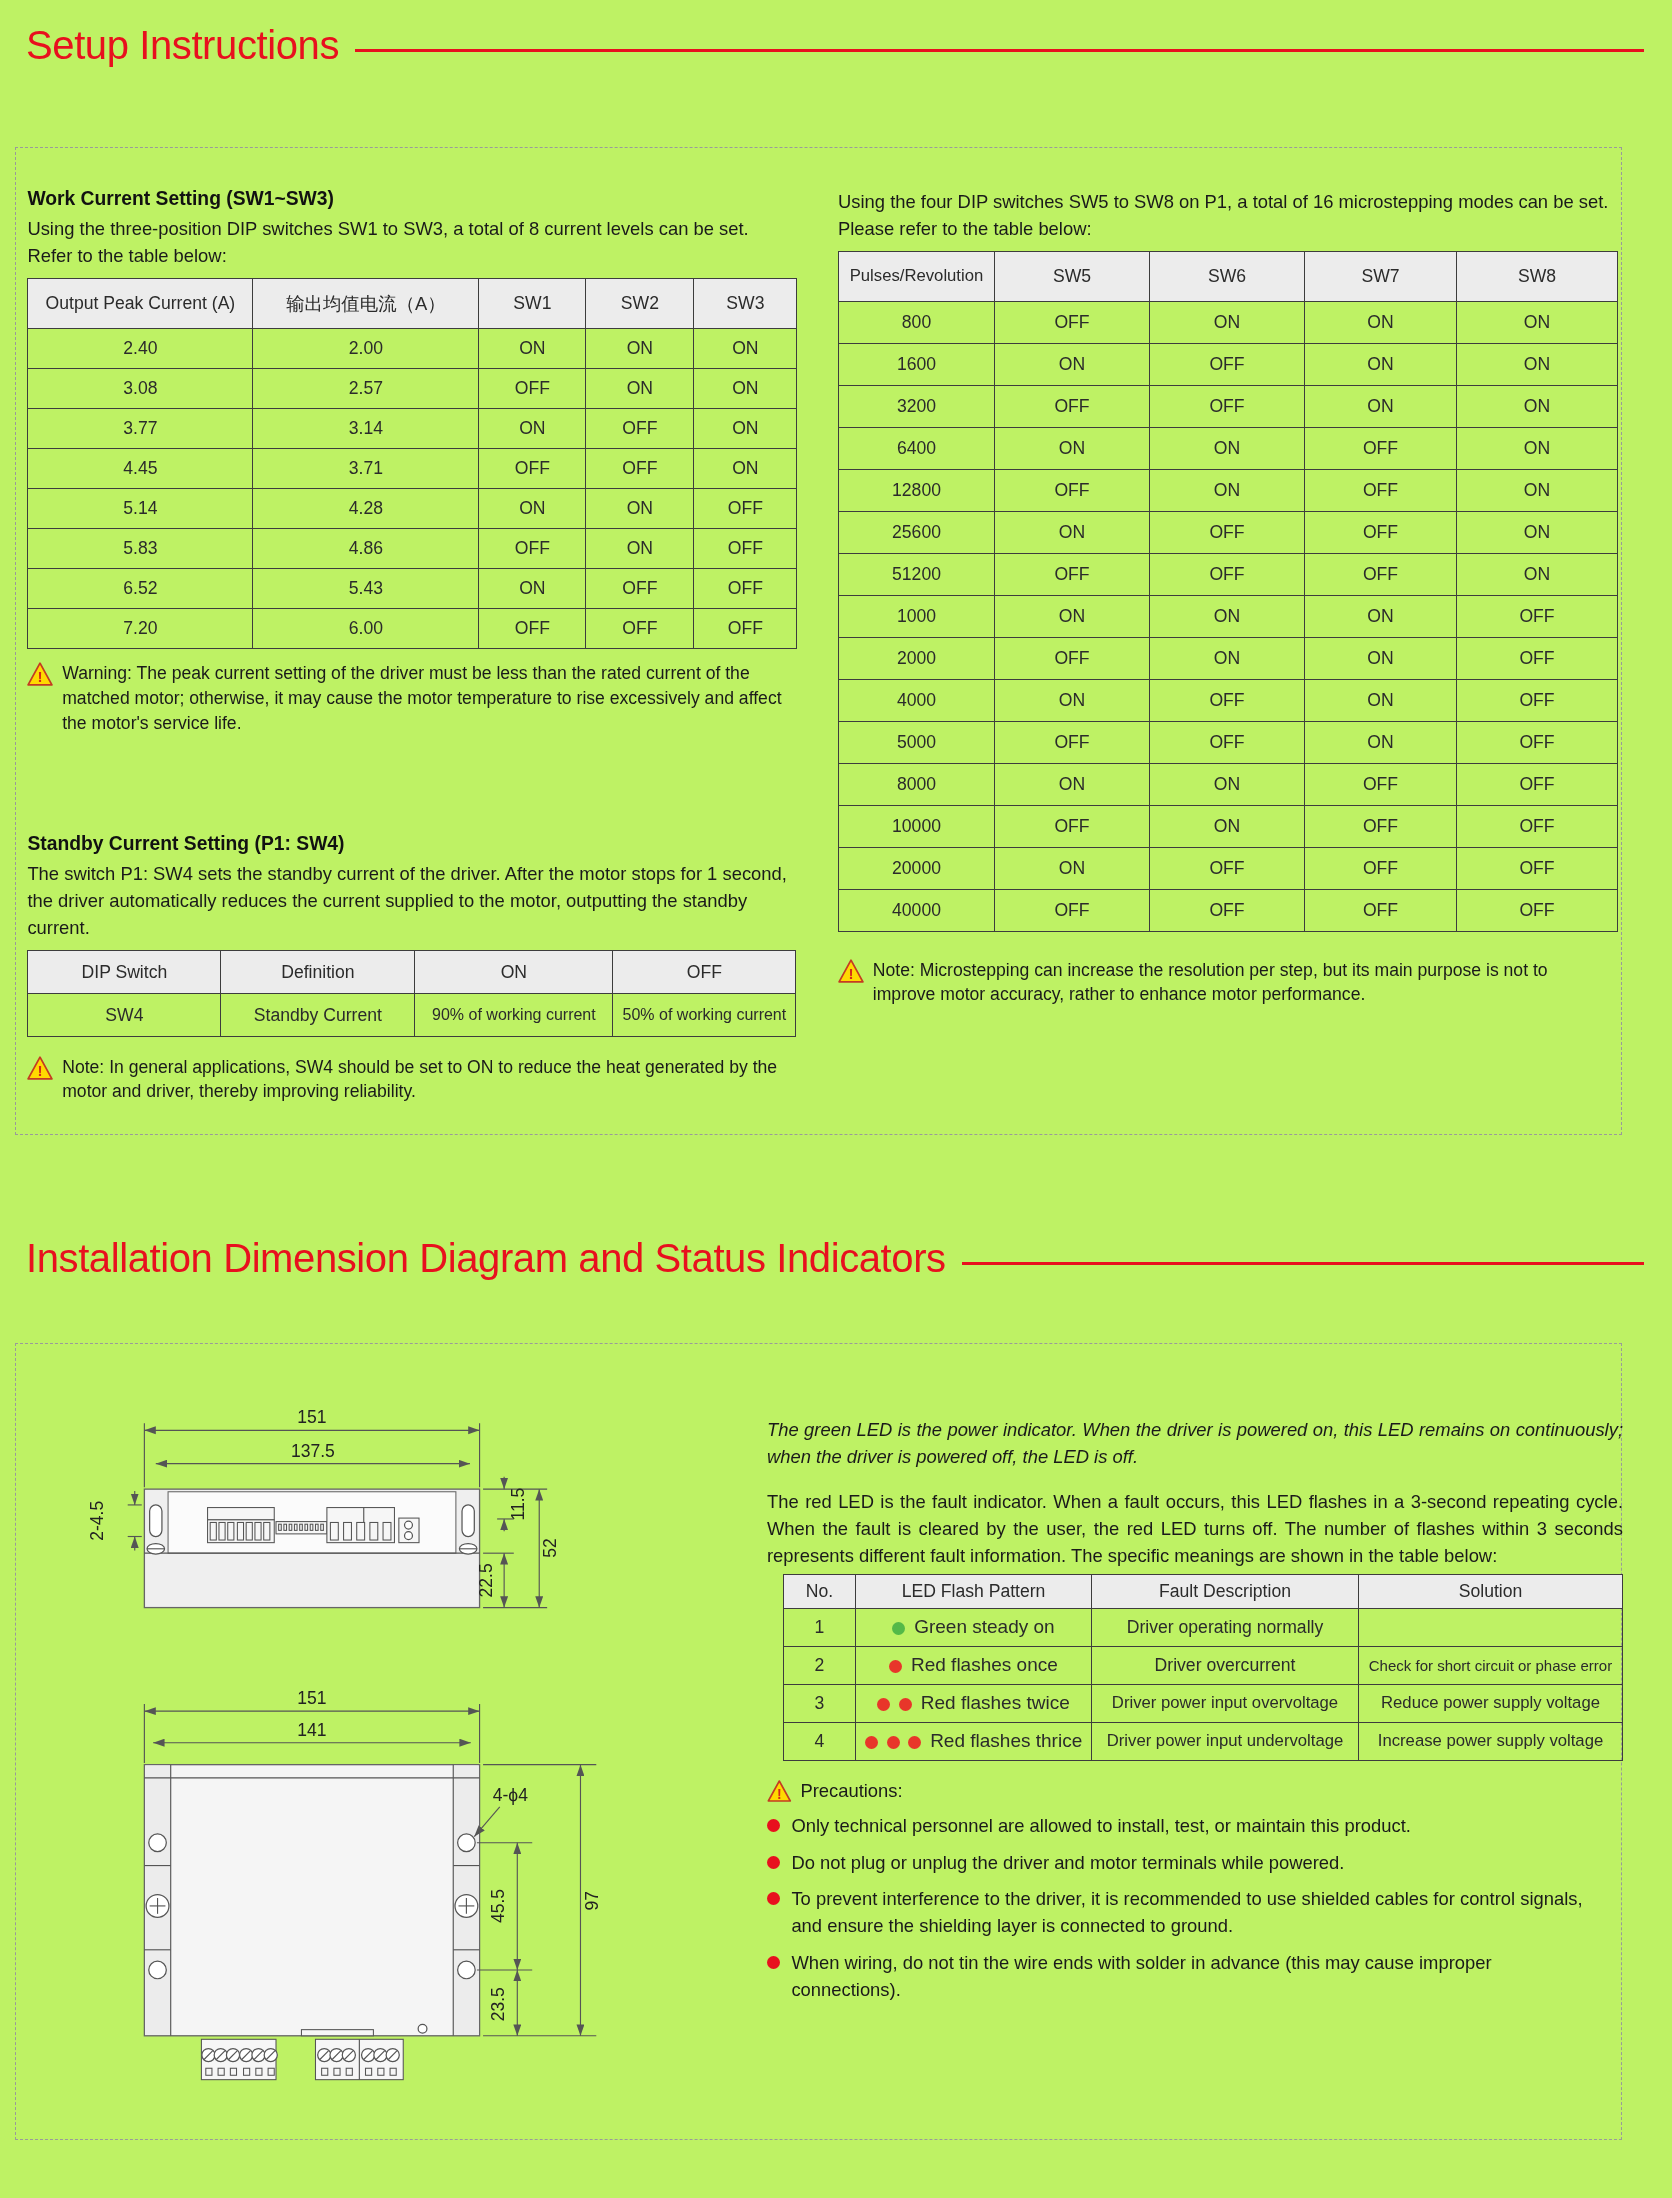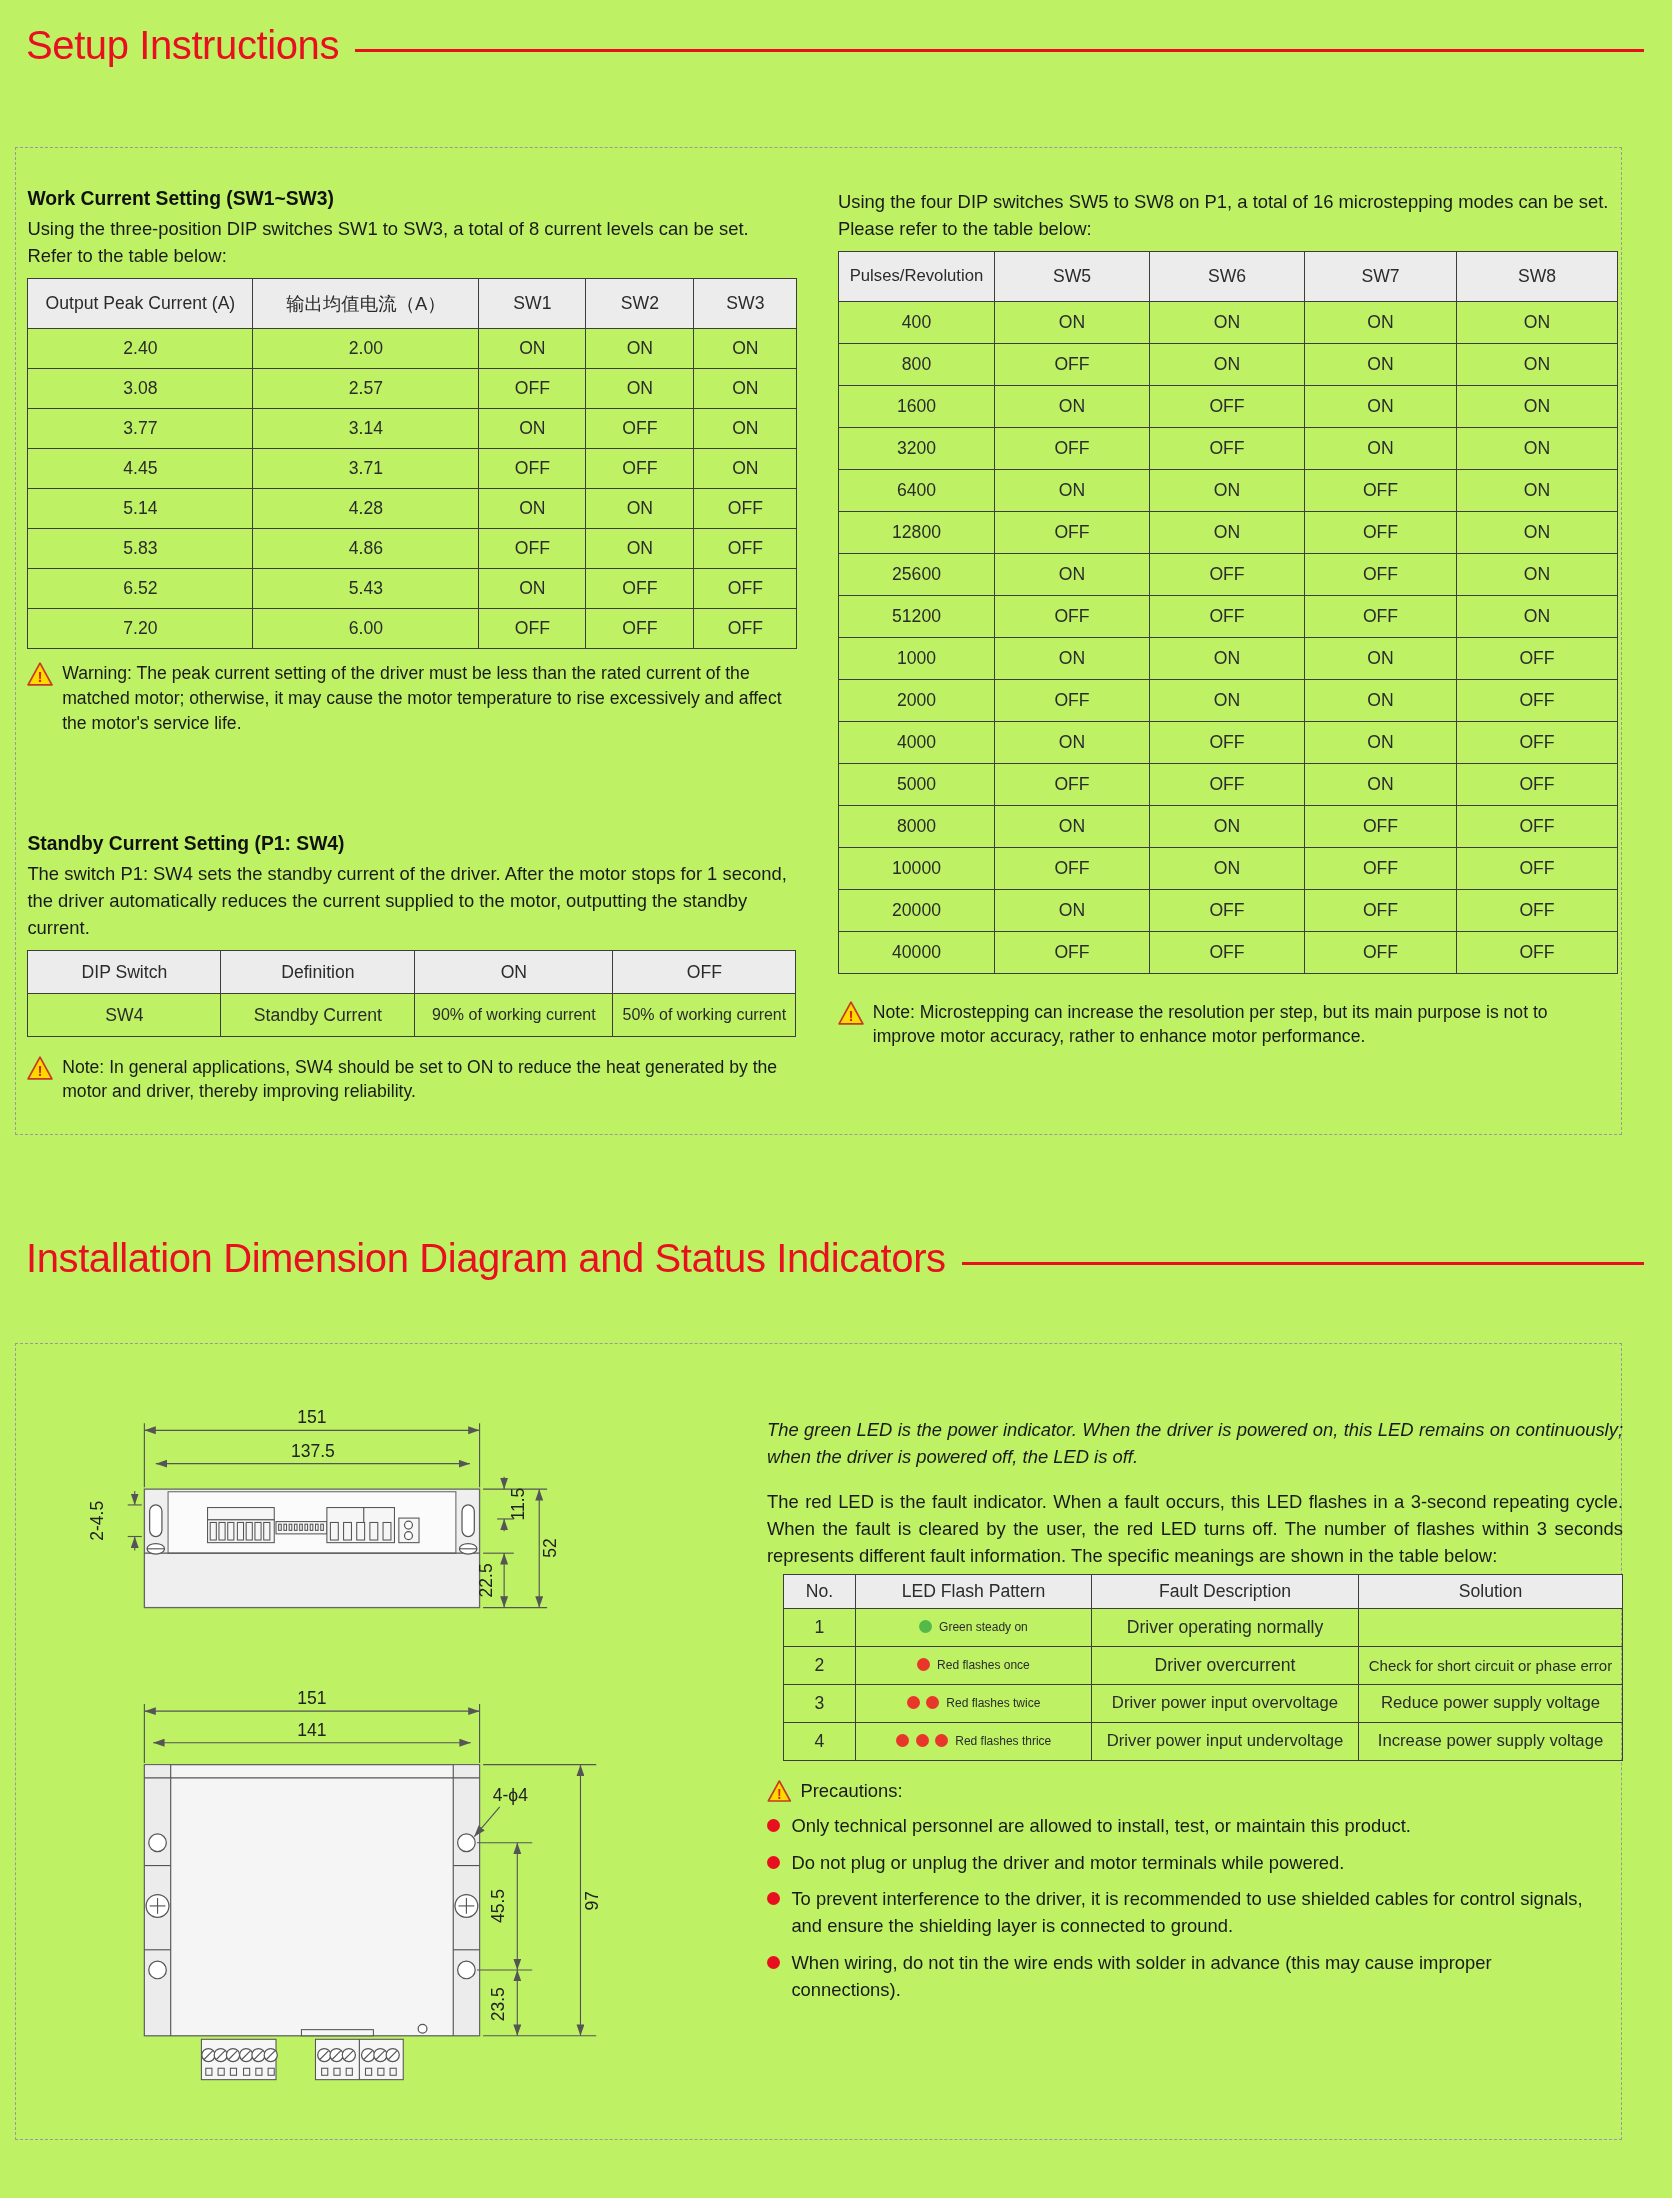--- a/index.html
+++ b/index.html
@@ -32,21 +32,21 @@
   #standby-table th{height:42px;font-size:17.6px;}
   #standby-table td{height:42px;font-size:17.6px;}
   #standby-table td.small{font-size:16px;}
 
   #micro-table th{height:49px;font-size:17.6px;}
   #micro-table th.first{font-size:16.7px;}
   #micro-table td{height:41px;font-size:17.6px;}
 
   #led-table th{height:33px;font-size:17.6px;}
   #led-table td{height:37px;font-size:17.6px;}
-  #led-table td.pat{font-size:12px;text-align:center;}
+  #led-table td.pat{font-size:19px;text-align:center;}
   #led-table td.sol-sm{font-size:15px;}
   #led-table td.f19{font-size:16.7px;}
 
   .warn-row{display:flex;gap:8.8px;align-items:flex-start;}
   .warn-icon{flex:0 0 26px;margin-top:0.9px;}
   .warn-text{font-size:17.6px;line-height:24.6px;color:#1a1a1a;}
 
   .bullet{display:flex;gap:11.4px;margin-top:9.7px;}
   .dot{flex:0 0 13px;width:13px;height:13px;border-radius:50%;background:#e8101e;margin-top:7px;}
   .bullet-text{font-size:18.4px;line-height:27px;}
@@ -219,27 +219,20 @@
         <thead>
           <tr>
             <th class="first">Pulses/Revolution</th>
             <th>SW5</th>
             <th>SW6</th>
             <th>SW7</th>
             <th>SW8</th>
           </tr>
         </thead>
         <tbody>
-            <tr>
-              <td>400</td>
-              <td>ON</td>
-              <td>ON</td>
-              <td>ON</td>
-              <td>ON</td>
-            </tr>
             <tr>
               <td>800</td>
               <td>OFF</td>
               <td>ON</td>
               <td>ON</td>
               <td>ON</td>
             </tr>
             <tr>
               <td>1600</td>
               <td>ON</td>

